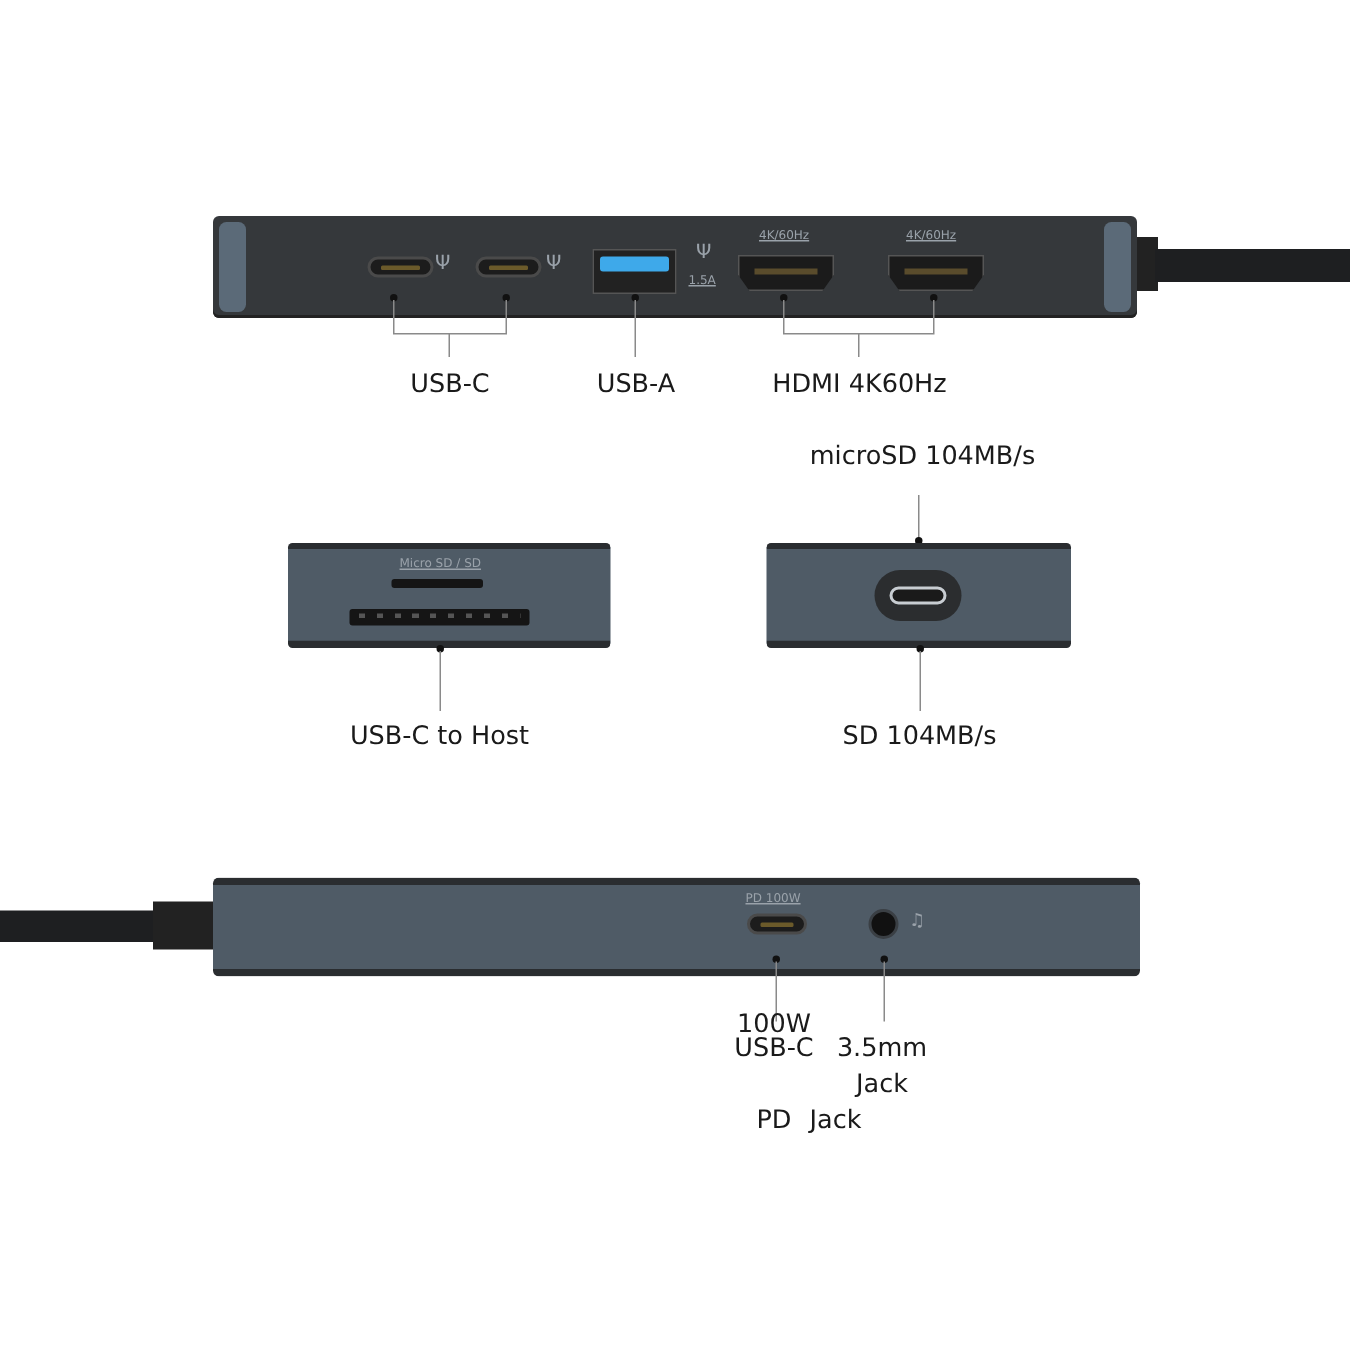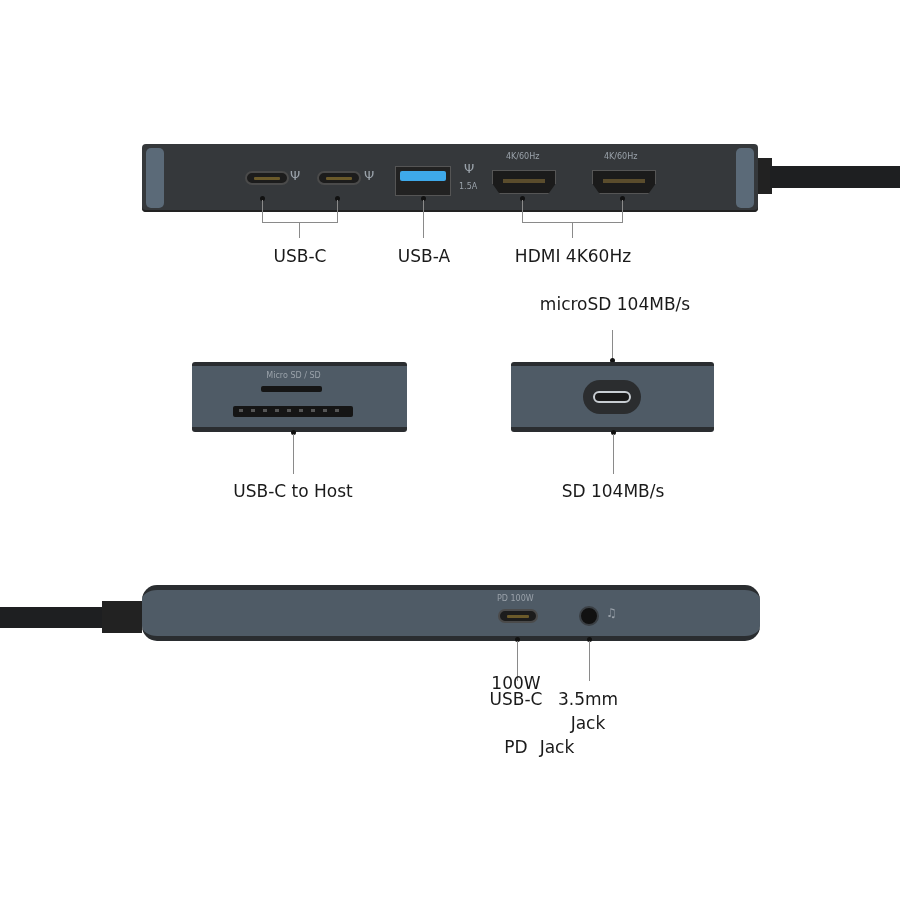--- a/index.html
+++ b/index.html
@@ -1,21 +1,21 @@
 <!DOCTYPE html>
 <html><head>
 <meta charset="utf-8">
 <style>
   html, body { margin:0; padding:0; background:#ffffff; }
   body { width:900px; height:900px; position:relative; overflow:hidden; font-family:"DejaVu Sans", "Liberation Sans", sans-serif; }
   .abs { position:absolute; }
   .label { position:absolute; color:#1a1a1a; font-size:17px; text-align:center; white-space:nowrap; line-height:22px; }
   .line { position:absolute; background:#8a8a8a; }
   .dot { position:absolute; width:5px; height:5px; border-radius:50%; background:#111; }
-  .tiny { position:absolute; color:#9aa2aa; font-size:8px; white-space:nowrap; text-align:center; }
+  .tiny { position:absolute; color:#9aa2aa; font-size:8px; white-space:nowrap; text-align:center;text-decoration:underline; }
 
   
   .hub-top { left:142px; top:144px; width:616px; height:68px; background:#35383b; border-radius:4px; box-shadow: inset 0 -2px 0 #222; }
   .endcap { position:absolute; top:4px; width:18px; height:60px; background:#5b6a78; border-radius:5px; }
   .usbc-port { position:absolute; width:44px; height:14px; border-radius:7px; background:#1c1c1c; border:2px solid #4a4a4a; box-sizing:border-box; }
   .usbc-port::after { content:""; position:absolute; left:7px; right:7px; top:4px; height:3px; background:#6b5a2a; border-radius:1px; }
   .usba-port { position:absolute; width:56px; height:30px; background:#222; border:1px solid #555; box-sizing:border-box; }
   .usba-port .blue { position:absolute; left:4px; right:4px; top:4px; height:10px; background:#3ea9ea; border-radius:2px; }
   .hdmi-port { position:absolute; width:62px; height:22px; background:#1b1b1b; clip-path: polygon(0 0,100% 0,100% 55%,88% 100%,12% 100%,0 55%); border:1px solid #555; }
   .hdmi-port::after { content:""; position:absolute; left:10px; right:10px; top:8px; height:4px; background:#5a4c2c; }
@@ -28,21 +28,21 @@
   .micro-slot { position:absolute; left:69px; top:20px; width:61px; height:6px; background:#151515; border-radius:2px; }
   .sd-slot { position:absolute; left:41px; top:40px; width:120px; height:11px; background:#151515; border-radius:2px; }
   .sd-slot::after { content:""; position:absolute; left:6px; right:6px; top:3px; height:3px; background: repeating-linear-gradient(90deg,#555 0 4px,transparent 4px 12px); }
 
   
   .reader-back { left:511px; top:362px; width:203px; height:70px; background:#4f5b66; border-top:4px solid #2a2d30; border-bottom:5px solid #2a2d30; border-radius:3px; box-sizing:border-box; }
   .plug-body { position:absolute; left:72px; top:14px; width:58px; height:34px; background:#2b2d2f; border-radius:17px; }
   .plug-tip { position:absolute; left:10px; top:11px; width:38px; height:12px; border:2px solid #c8cdd2; border-radius:6px; box-sizing:border-box; background:#1a1a1a; }
 
   
-  .hub-bottom { left:142px; top:585px; width:618px; height:56px; background:#4f5b66; border-top:5px solid #2a2d30; border-bottom:5px solid #2a2d30; border-radius:15px; box-sizing:border-box; }
+  .hub-bottom { left:142px; top:585px; width:618px; height:66px; background:#4f5b66; border-top:5px solid #2a2d30; border-bottom:5px solid #2a2d30; border-radius:4px; box-sizing:border-box; }
   .audio-jack { position:absolute; width:20px; height:20px; border-radius:50%; background:#111; border:2px solid #3a3f44; box-sizing:border-box; }
 </style>
 </head>
 <body>
 
 <div class="cable" style="left:752px; top:158px; width:20px; height:36px; background:#222;"></div>
 <div class="cable" style="left:770px; top:166px; width:130px; height:22px;"></div>
 
 <div class="abs hub-top">
   <div class="endcap" style="left:4px;"></div>

